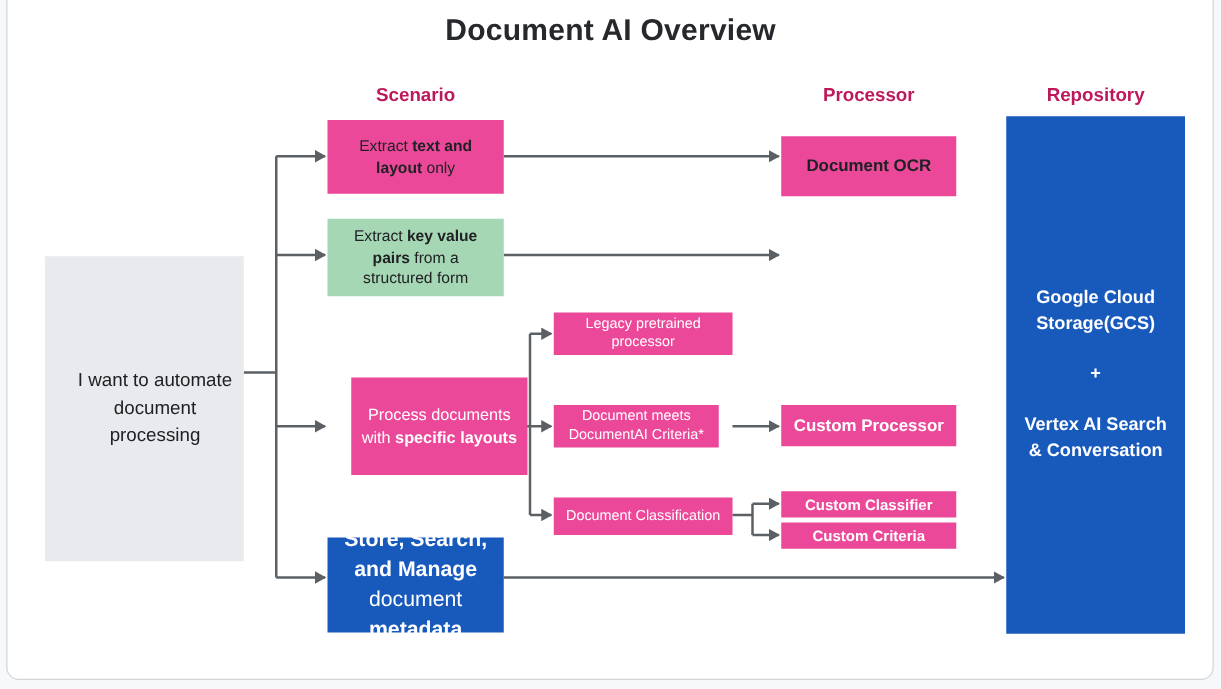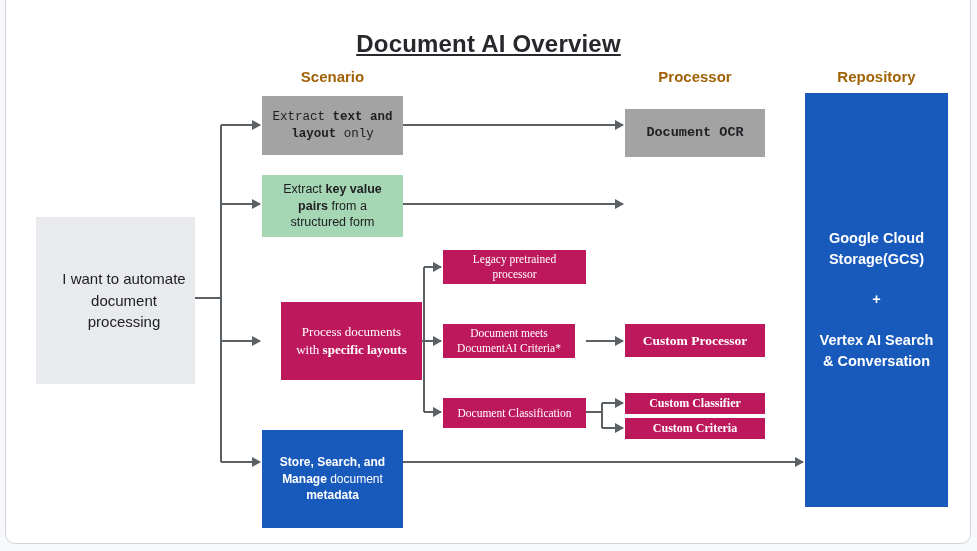--- a/index.html
+++ b/index.html
@@ -12,54 +12,54 @@
   }
   .stage { position: relative; width: 977px; height: 551px; }
   .frame {
     position: absolute; left: 5px; top: -14px;
     width: 964px; height: 556px;
     background: #ffffff;
     border: 1px solid #d2d5da;
     border-radius: 10px;
   }
   .title {
-    position: absolute; left: 0; top: 30px; width: 977px;
+    position: absolute; left: 0; top: 11px; width: 977px;
     text-align: center; font-size: 24px; font-weight: 700;
-    letter-spacing: .2px; color: #26282c; margin: 0; text-decoration: underline;
+    letter-spacing: .2px; color: #26282c; margin: 0;
   }
   .col-header {
     position: absolute; top: 68px; height: 18px;
-    text-align: center; font-size: 15px; font-weight: 700; color: #a16207;
+    text-align: center; font-size: 15px; font-weight: 700; color: #be185d;
   }
   .hdr-scenario   { left: 262px; width: 141px; }
   .hdr-processor  { left: 625px; width: 140px; }
   .hdr-repository { left: 805px; width: 143px; }
 
   .arrows { position: absolute; left: 0; top: 0; }
 
   .box {
     position: absolute; box-sizing: border-box;
     display: flex; flex-direction: column;
     align-items: center; justify-content: center;
     text-align: center; padding: 4px 8px;
   }
   .gray      { background: #e9eaed; color: #202124; font-size: 15px; line-height: 1.45; }
-  .yellow    { background: #a3a3a3; color: #202124; font-size: 12.5px; line-height: 1.35; font-family: Liberation Mono, monospace; }
+  .yellow    { background: #ec4899; color: #202124; font-size: 12.5px; line-height: 1.35; }
   .green     { background: #a6d7b4; color: #202124; font-size: 12.5px; line-height: 1.35; }
-  .blue      { background: #be185d; color: #ffffff; font-family: Liberation Serif, serif; }
+  .blue      { background: #ec4899; color: #ffffff; }
   .darkblue  { background: #185abc; color: #ffffff; }
   .bold-label { font-weight: 700; font-size: 13.5px; }
   .sm-label   { font-size: 11.5px; line-height: 1.3; }
   .sm-bold    { font-size: 12px; font-weight: 700; }
 
-  .node-intro        { left: 36px;  top: 217px; width: 159px; height: 167px; padding-left: 25px; }
+  .node-intro        { left: 36px;  top: 205px; width: 159px; height: 244px; padding-left: 25px; }
   .node-extract-text { left: 262px; top: 96px;  width: 141px; height: 59px; }
   .node-key-value    { left: 262px; top: 175px; width: 141px; height: 62px; }
   .node-layouts      { left: 262px; top: 302px; width: 141px; height: 78px; font-size: 13px; line-height: 1.4; margin-left: 19px; }
-  .node-store        { left: 262px; top: 430px; width: 141px; height: 98px; font-size: 12px; line-height: 1.4; }
+  .node-store        { left: 262px; top: 430px; width: 141px; height: 76px; font-size: 17px; line-height: 1.4; }
   .node-ocr          { left: 625px; top: 97px;  width: 140px; height: 48px; margin-top: 12px; }
   .node-form         { left: 625px; top: 179px; width: 140px; height: 48px; }
   .node-legacy       { left: 443px; top: 250px; width: 143px; height: 34px; }
   .node-meets        { left: 443px; top: 324px; width: 132px; height: 34px; }
   .node-customproc   { left: 625px; top: 324px; width: 140px; height: 33px; }
   .node-class        { left: 443px; top: 398px; width: 143px; height: 30px; }
   .node-classifier   { left: 625px; top: 393px; width: 140px; height: 21px; padding: 0 4px; justify-content: center; }
   .node-splitter     { left: 625px; top: 418px; width: 140px; height: 21px; padding: 0 4px; }
   .node-repo         { left: 805px; top: 93px;  width: 143px; height: 414px;
                        font-size: 14.5px; font-weight: 700; line-height: 1.45; gap: 17px; }

